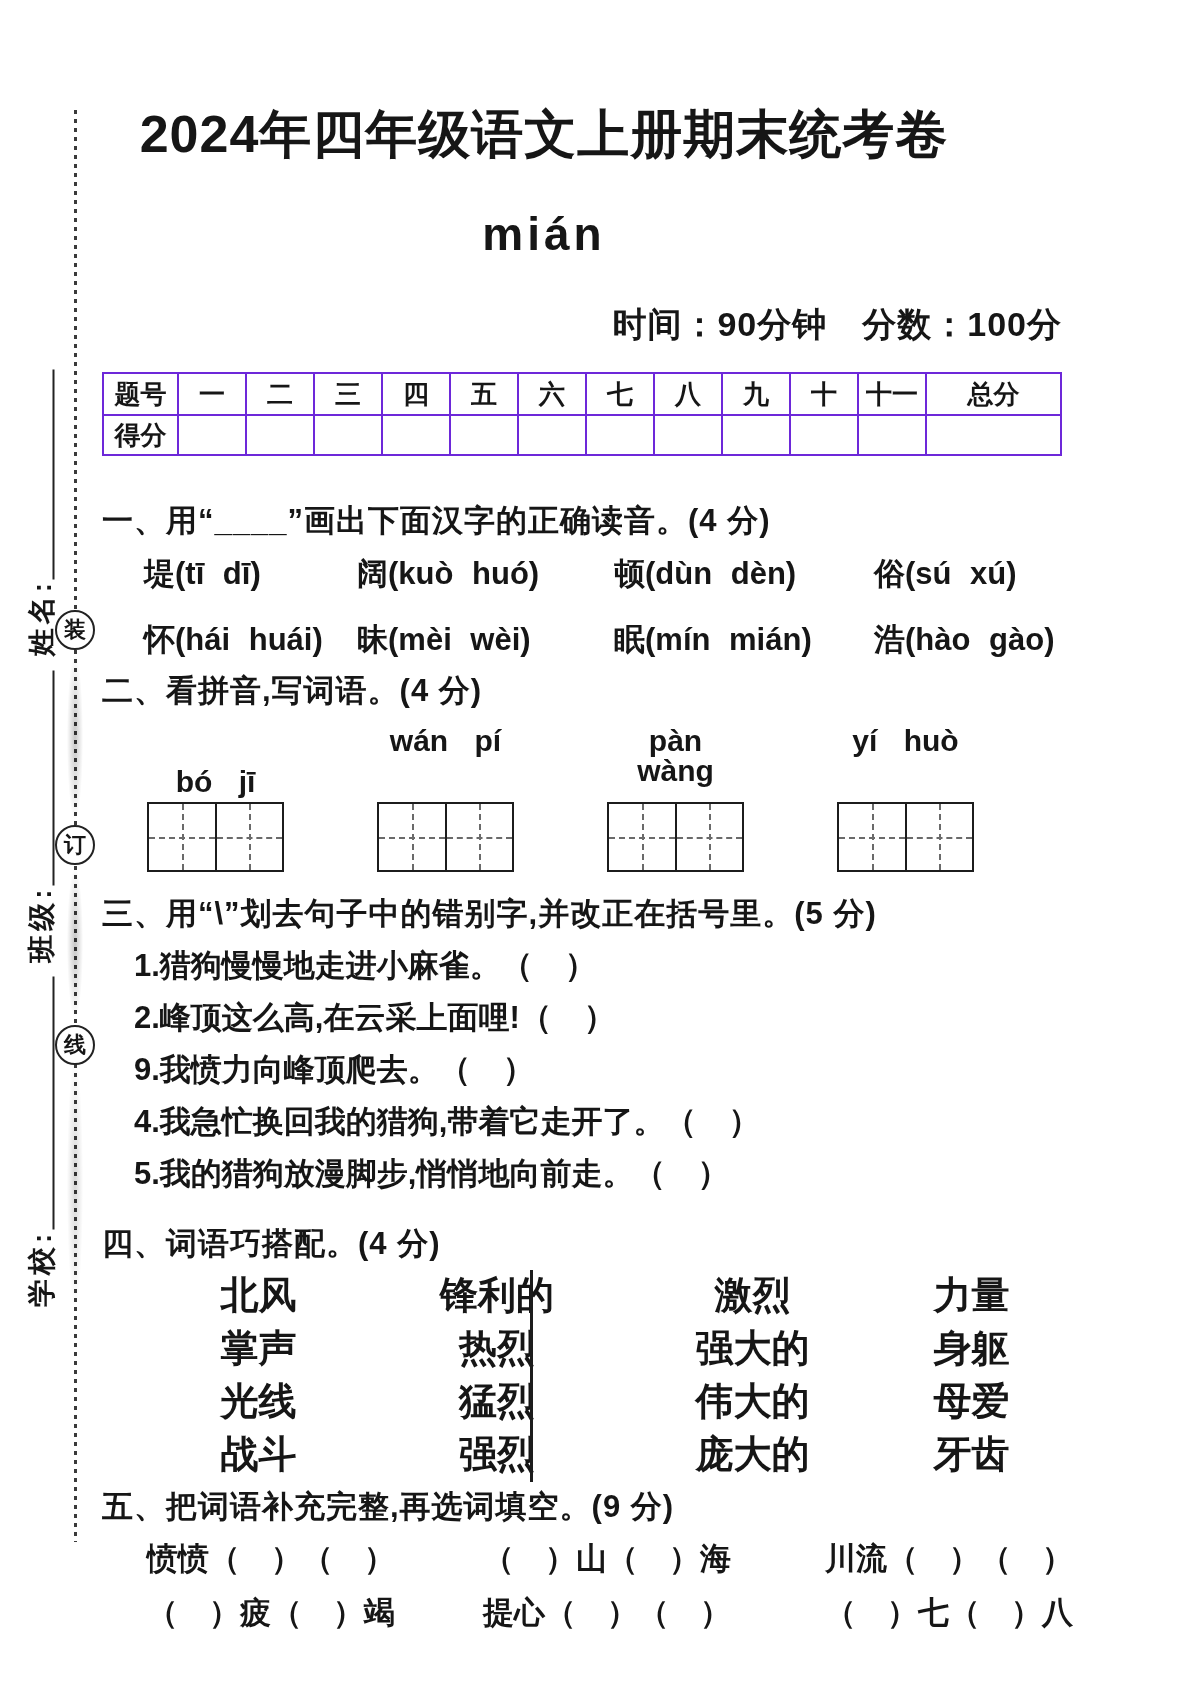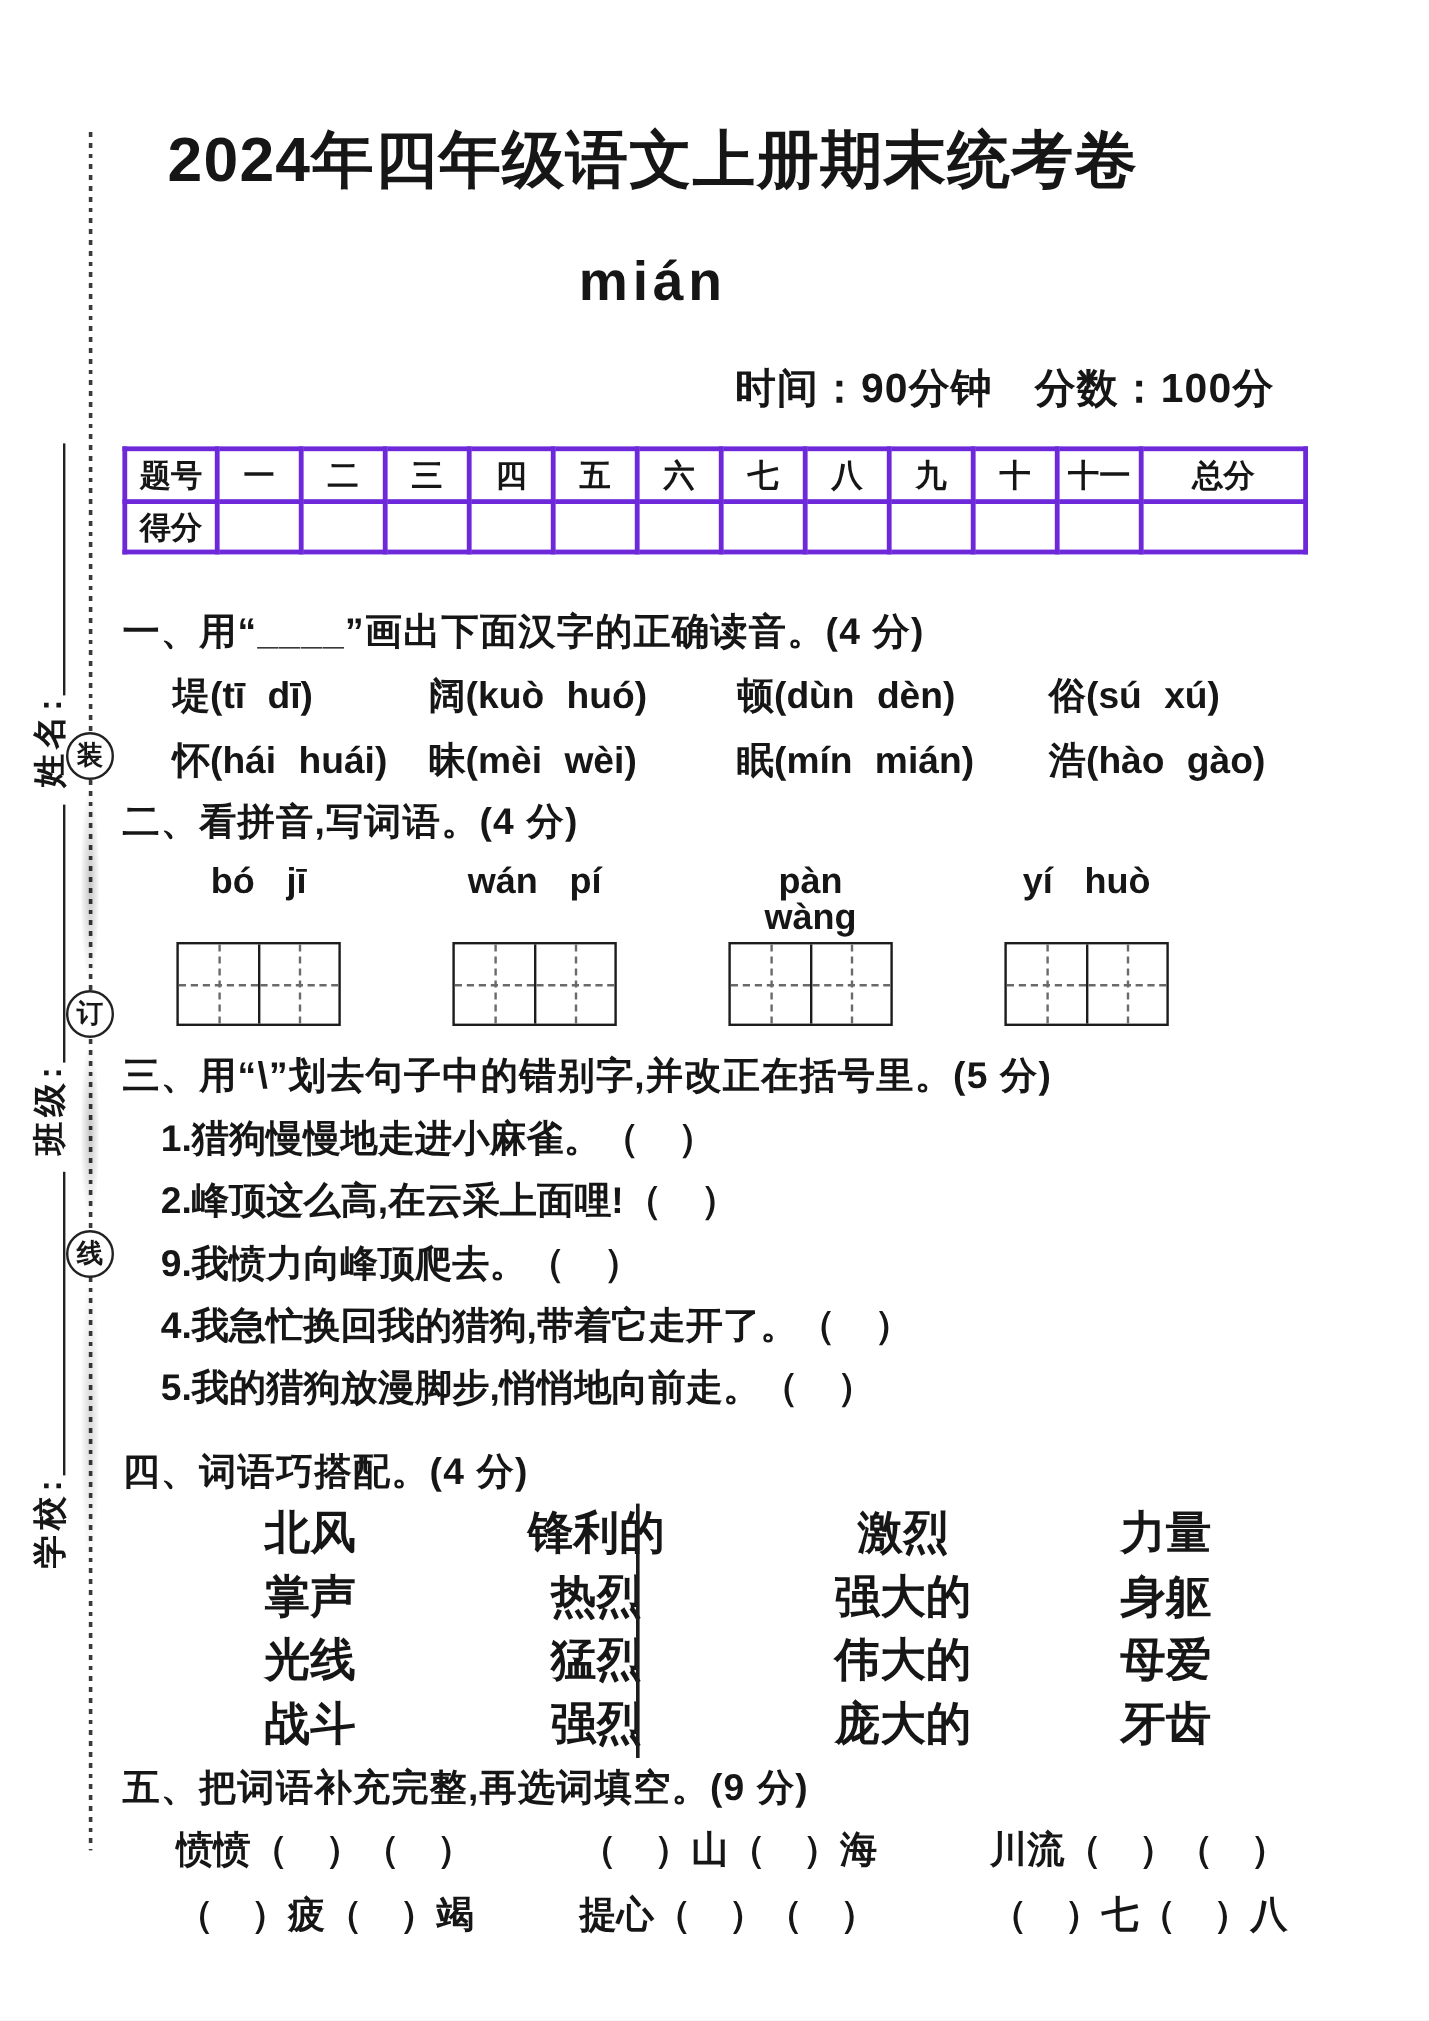--- a/index.html
+++ b/index.html
@@ -32,41 +32,41 @@
   }
   .student-fields .flabel{letter-spacing:4px;}
   .fline{display:inline-block;border-bottom:2px solid #222;vertical-align:-4px;height:26px;}
   .fline.w1{width:253px}.fline.w2{width:215px}.fline.w3{width:210px}
   
   .content{position:absolute;left:102px;top:0;width:960px;}
   .title{margin:100px 0 0 0;text-align:center;font-size:52px;line-height:68px;letter-spacing:1px;transform:translateX(-38px);}
   .subtitle{margin:38px 0 0 0;text-align:center;font-size:46px;line-height:56px;letter-spacing:4px;transform:translateX(-38px);}
   .time{margin-top:40px;font-size:34px;line-height:44px;text-align:right;letter-spacing:1px;}
   table.score{margin-top:26px;border-collapse:collapse;width:960px;table-layout:fixed;}
-  table.score td{border:4px solid #6d28d9;text-align:center;font-size:26px;padding:0;font-family:Liberation Mono, monospace;}
+  table.score td{border:2px solid #6d28d9;text-align:center;font-size:26px;padding:0;font-family:Liberation Mono, monospace;}
   table.score tr.hrow td{height:40px;}
   table.score tr.srow td{height:38px;}
   td.c-label{width:73px;}
   td.c-num{width:66px;}
   td.c-total{width:133px;}
   .sec-heading{font-size:31px;line-height:34px;letter-spacing:1px;white-space:nowrap;}
   .h1x{margin-top:48px;}
   .h2x{margin-top:14px;}
   .h3x{margin-top:25px;}
   .h4x{margin-top:36px;}
   .h5x{margin-top:18px;}
   
   .grid1{margin-top:16px;padding-left:42px;display:grid;
-    grid-template-columns:213px 257px 260px auto;row-gap:14px;
+    grid-template-columns:213px 257px 260px auto;row-gap:26px;
     font-size:31px;line-height:40px;word-spacing:10px;}
   
   .pinyin-row,.box-row{display:flex;}
   .pinyin-row{margin-top:18px;font-size:30px;line-height:30px;}
   .pinyin-row span{width:137px;text-align:center;word-spacing:18px;}
-  .pinyin-row span:first-child{margin-left:45px;}
+  .pinyin-row span:first-child{margin-left:45px;margin-top:41px;}
   .pinyin-row span + span{margin-left:93px;}
   .box-row{margin-top:5px;height:70px;}
   .wbox{width:137px;height:70px;border:2px solid #1c1c1c;box-sizing:border-box;display:flex;}
   .wbox:first-child{margin-left:45px;}
   .wbox + .wbox{margin-left:93px;}
   .wcell{position:relative;flex:1;}
   .wcell:first-child{border-right:2px solid #1c1c1c;}
   .wcell::before{content:"";position:absolute;left:50%;top:0;bottom:0;border-left:2px dashed #6a6a6a;}
   .wcell::after{content:"";position:absolute;top:50%;left:0;right:0;border-top:2px dashed #6a6a6a;}
   

